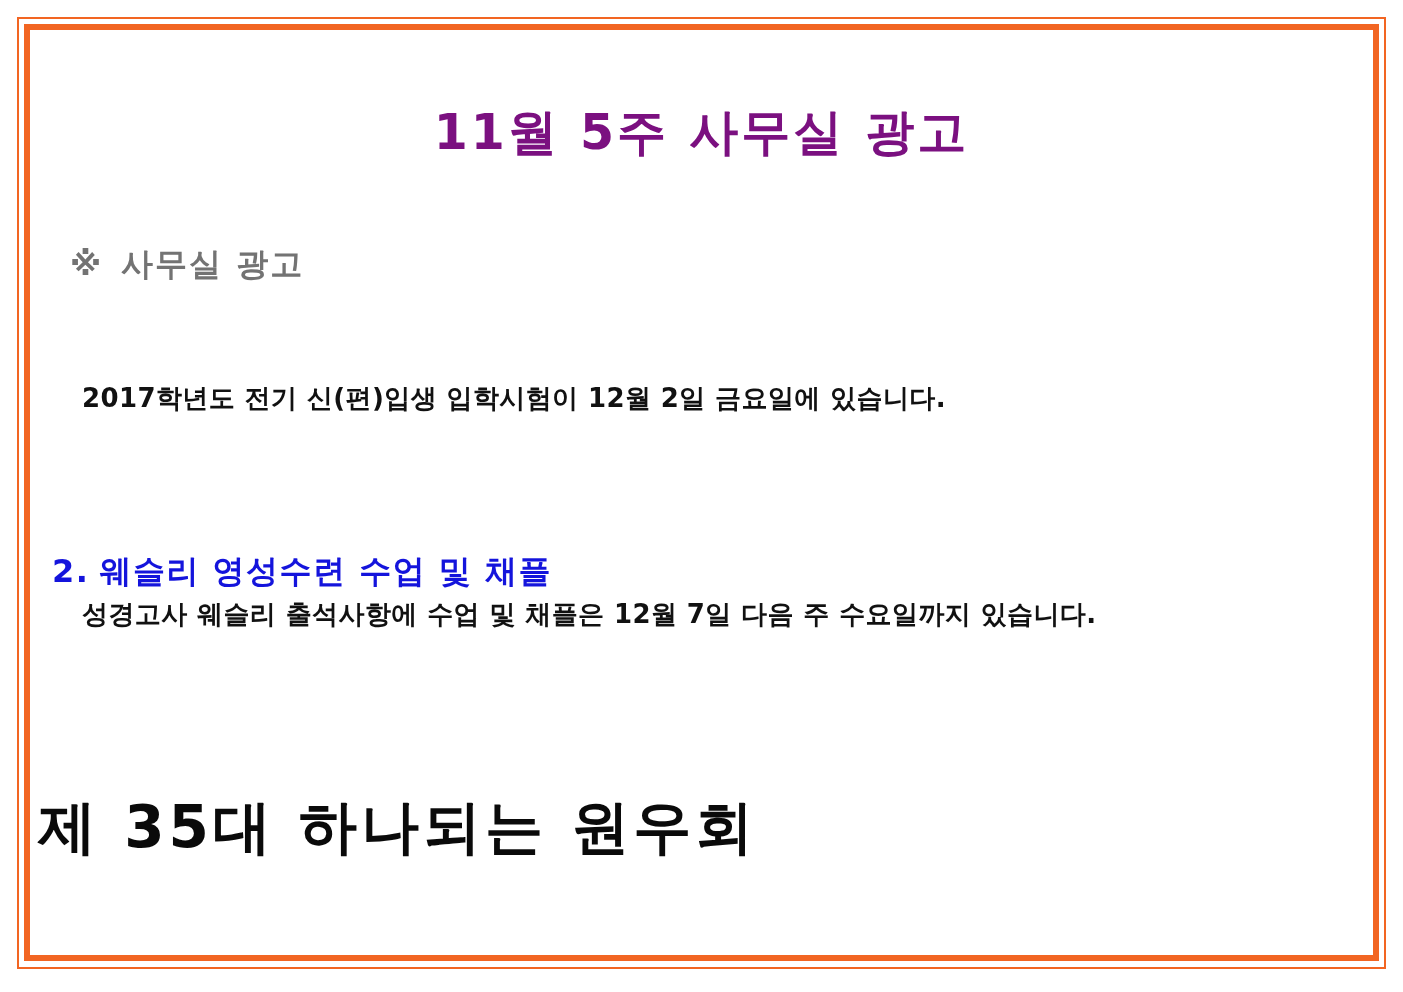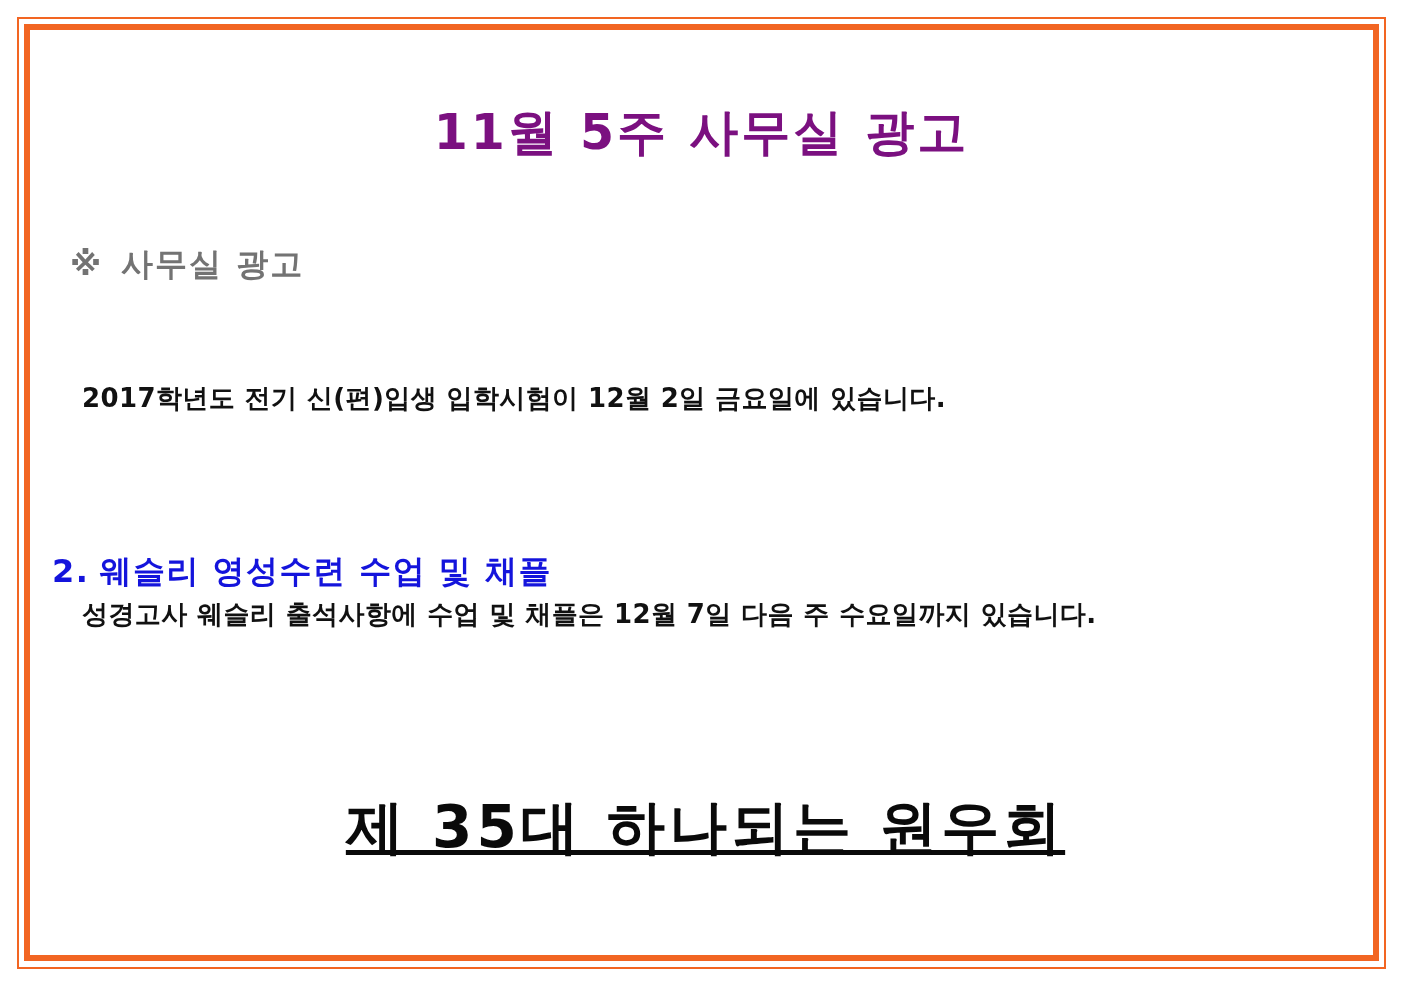--- a/index.html
+++ b/index.html
@@ -118,28 +118,26 @@
     display: block;
     white-space: nowrap;
   }
 
   
   .doc-footer {
     position: absolute;
     left: 8px;
     right: 0;
     top: 766px;
-    text-align: center;
     font-size: 58px;
     font-weight: bold;
     color: #0a0a0a;
     letter-spacing: 4px;
     white-space: nowrap;
     line-height: 1.1;
-    text-decoration: underline;
   }
 </style>
 </head>
 <body>
 
 <div id="page">
 
   <div class="frame-outer"></div>
   <div class="frame-inner"></div>
 

